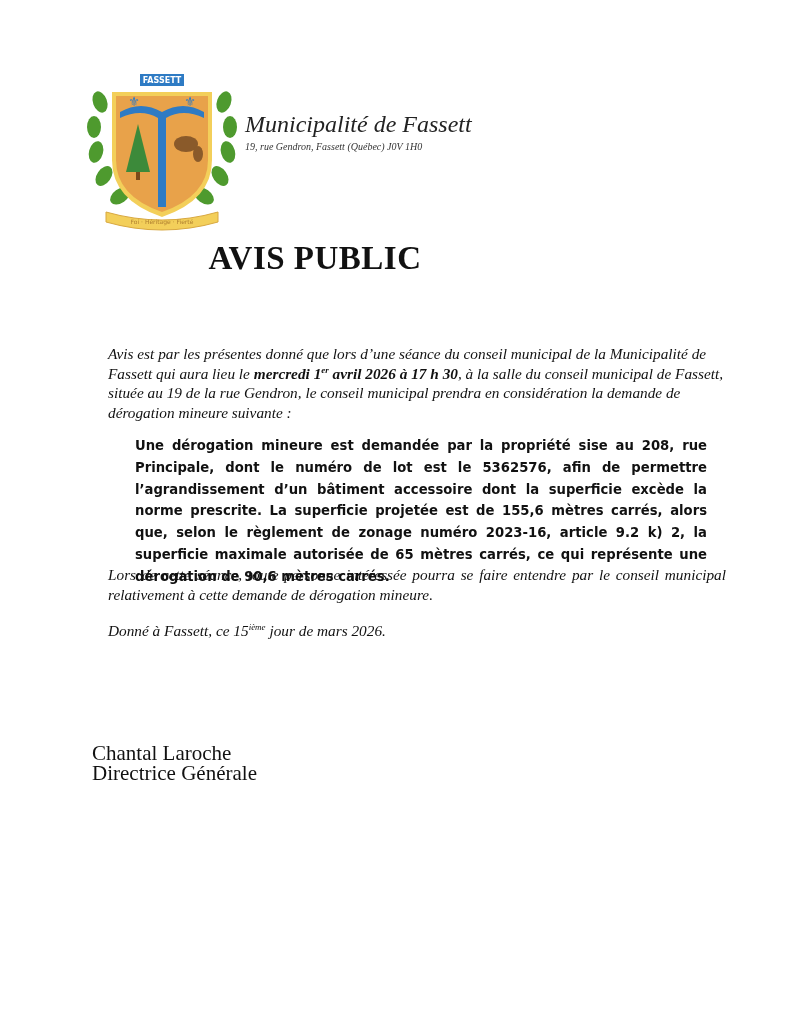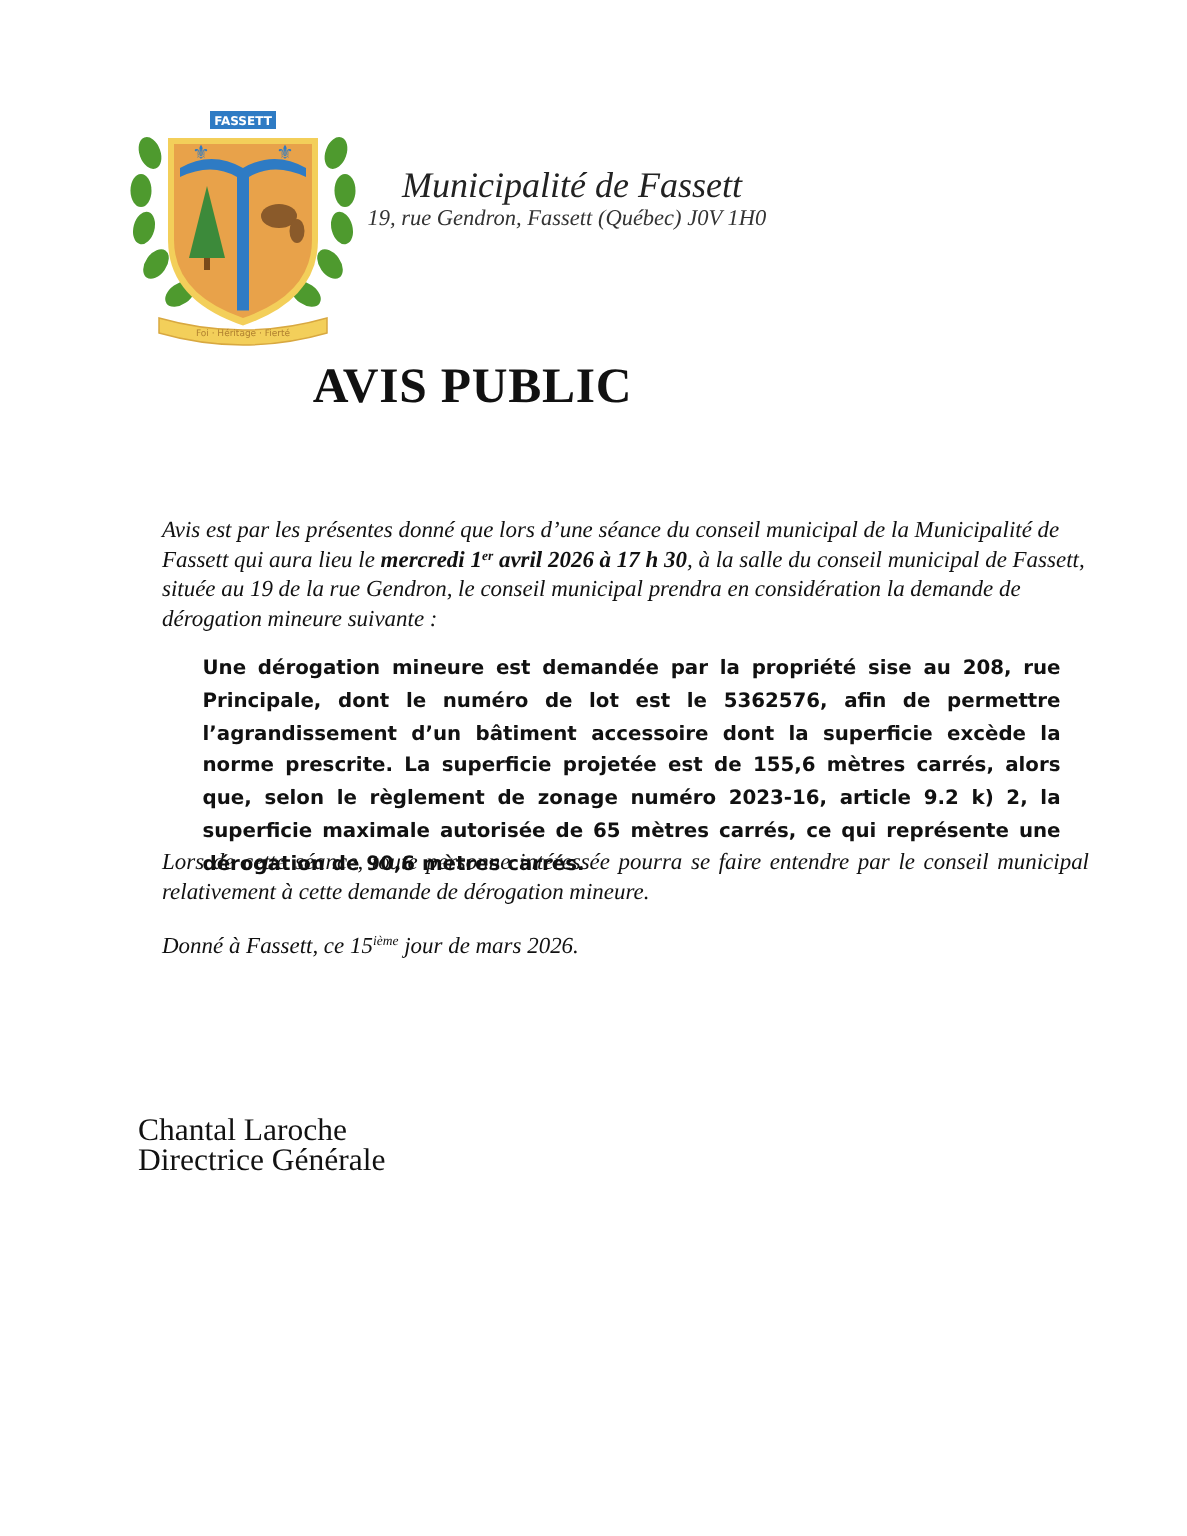--- a/index.html
+++ b/index.html
@@ -1,20 +1,20 @@
 <!DOCTYPE html>
 <html><head>
 <meta charset="utf-8">
 <style>
   html,body{margin:0;padding:0;background:#fff;}
   body{width:791px;height:1024px;position:relative;overflow:hidden;font-family:"Liberation Serif",serif;color:#111;}
   .crest{position:absolute;left:86px;top:72px;width:152px;height:165px;}
   .header-text{position:absolute;left:245px;top:110px;}
-  .muni-name{font-family:"Liberation Serif",serif;font-style:italic;font-size:24px;line-height:28px;color:#222;margin-left:23px;}
-  .muni-line{font-family:"Liberation Serif",serif;font-style:italic;font-size:15px;line-height:17px;color:#333;}
+  .muni-name{font-family:"Liberation Serif",serif;font-style:italic;font-size:24px;line-height:28px;color:#222;}
+  .muni-line{font-family:"Liberation Serif",serif;font-style:italic;font-size:10px;line-height:17px;color:#333;}
   .title{position:absolute;left:0;width:630px;top:240px;text-align:center;font-weight:bold;font-size:33px;letter-spacing:0.5px;}
   .para{position:absolute;left:108px;width:618px;font-size:15.3px;line-height:19.5px;font-style:italic;}
   .p1{top:344px;}
   .block{position:absolute;left:135px;width:572px;top:435px;font-family:"DejaVu Sans",sans-serif;font-weight:bold;font-size:13.2px;line-height:21.8px;text-align:justify;color:#111;}
   .p2{top:565px;text-align:justify;}
   .p3{top:621px;}
   .sig{position:absolute;left:92px;top:744px;font-size:21px;line-height:19.5px;}
   sup{font-size:9px;vertical-align:top;position:relative;top:-3px;}
 </style>
 </head>

